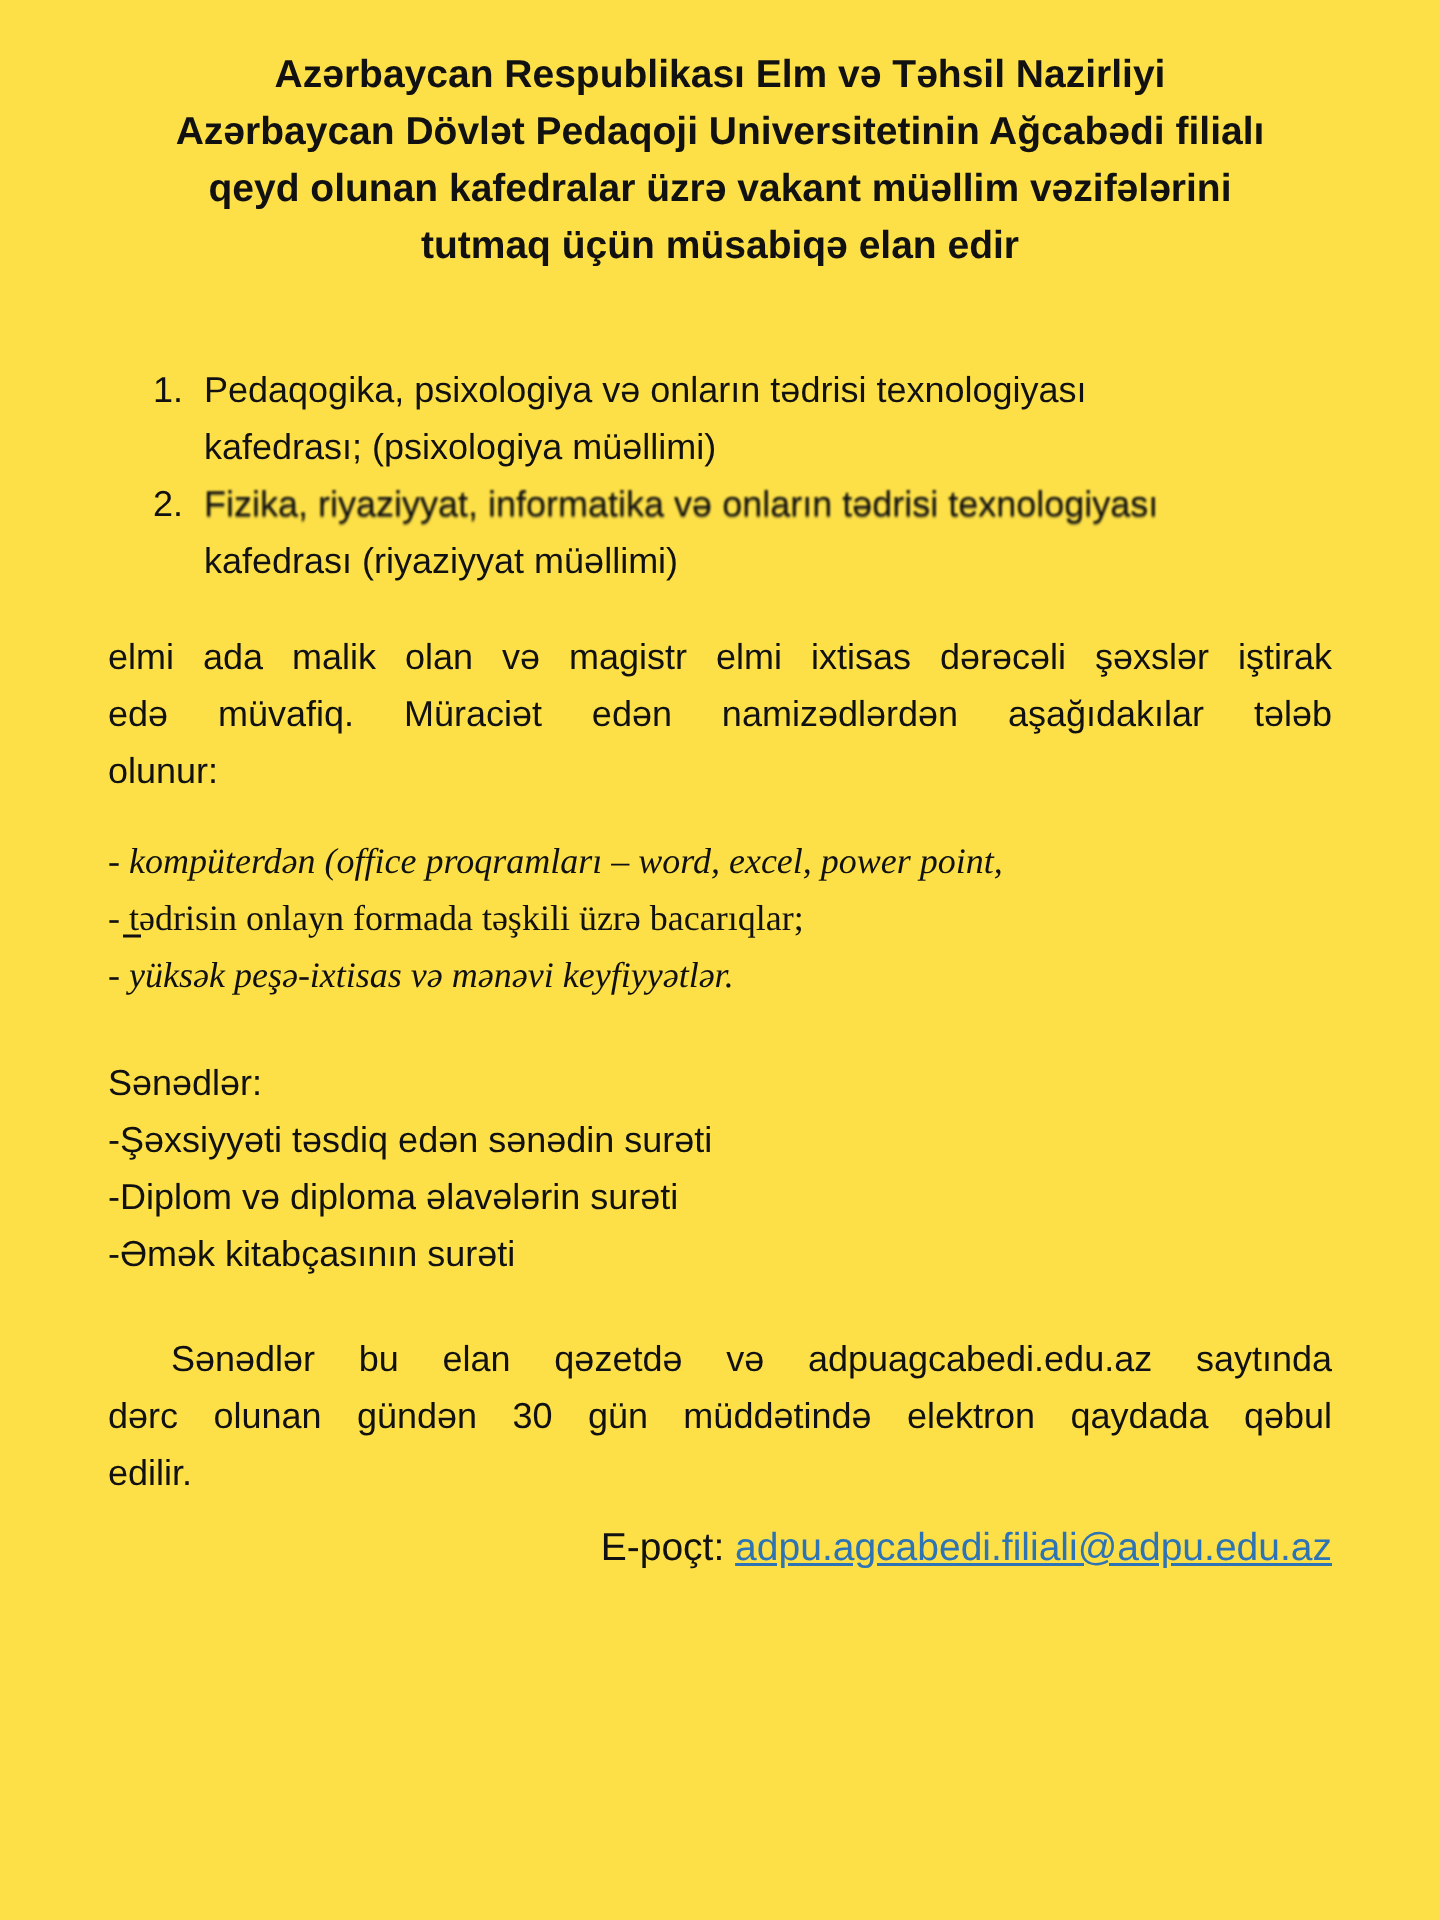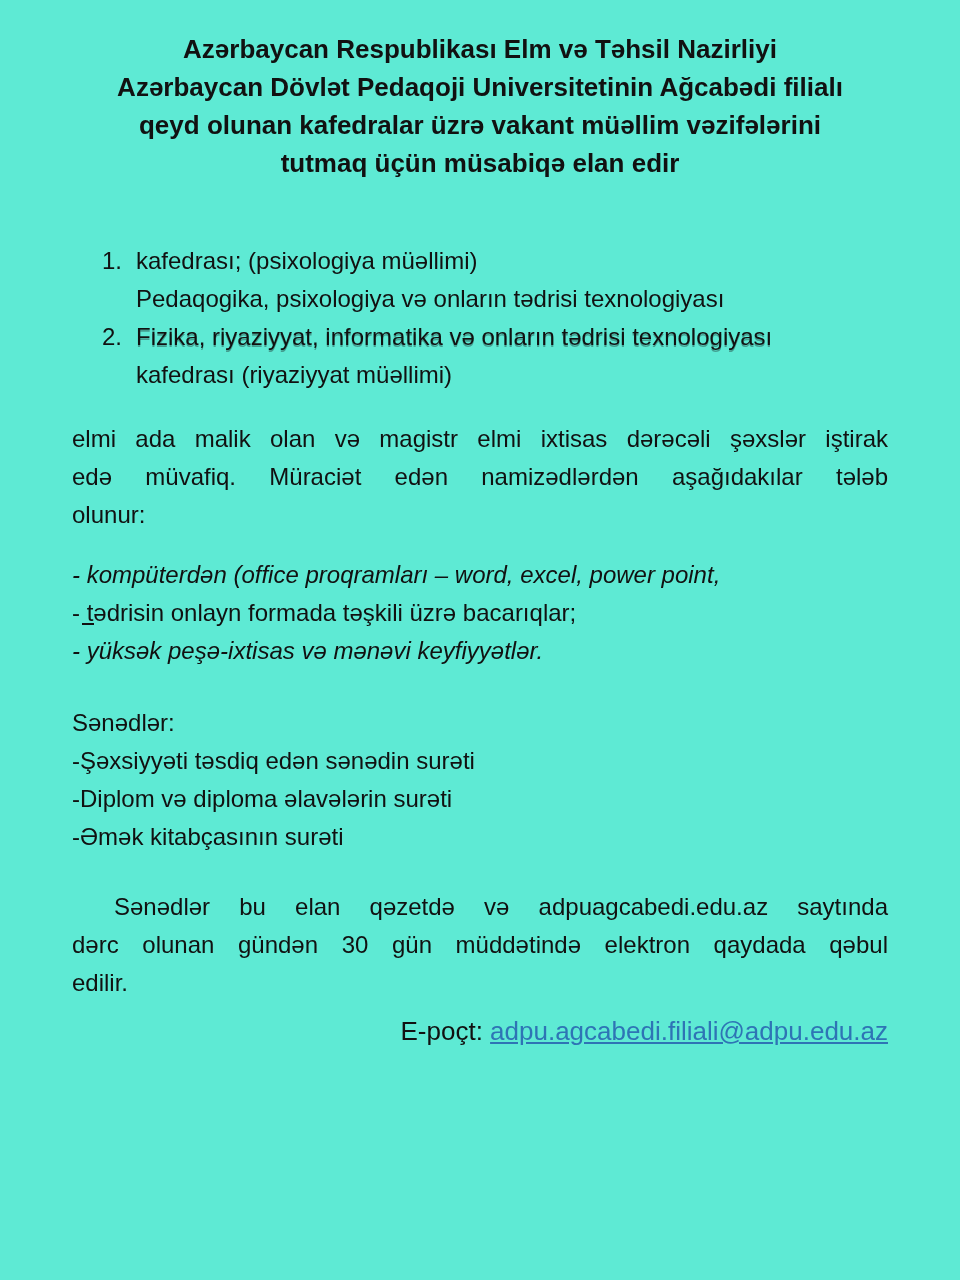--- a/index.html
+++ b/index.html
@@ -8,21 +8,21 @@
     background: #fdfdfd;
     color: #111111;
     font-family: "Liberation Sans", "DejaVu Sans", sans-serif;
     overflow: hidden;
   }
   .page {
     position: relative;
     width: 960px; height: 1280px;
     box-sizing: border-box;
     padding: 30px 72px 0 72px;
-    background: #5eead4;
+    background: #fde047;
   }
   
   .doc-title {
     text-align: center;
     font-weight: bold;
     font-size: 26px;
     line-height: 38px;
   }
   
   .vacancy-list { margin-top: 60px; font-size: 24px; line-height: 38px; }
@@ -33,21 +33,21 @@
     filter: blur(0.6px);
     text-shadow: 0 1.5px 0 rgba(17,17,17,0.35);
   }
   
   .para { margin-top: 26px; font-size: 24px; line-height: 38px; }
   .jline { text-align: justify; text-align-last: justify; }
   .jline-last { text-align: left; }
   .indent { padding-left: 42px; }
   
   .req-block { margin-top: 22px; font-size: 24px; line-height: 38px; }
-  .req-line { position: relative; }
+  .req-line { position: relative; font-family: Liberation Serif, serif; }
   .it { font-style: italic; }
   .underscore-artifact::after {
     content: "";
     position: absolute;
     left: 10px; top: 29px;
     width: 12px; height: 2px;
     background: #111111;
   }
   
   .docs-block { margin-top: 34px; font-size: 24px; line-height: 38px; }
@@ -67,22 +67,22 @@
     <div>Azərbaycan Respublikası Elm və Təhsil Nazirliyi</div>
     <div>Azərbaycan Dövlət Pedaqoji Universitetinin Ağcabədi filialı</div>
     <div>qeyd olunan kafedralar üzrə vakant müəllim vəzifələrini</div>
     <div>tutmaq üçün müsabiqə elan edir</div>
   </div>
 
   <div class="vacancy-list">
     <div class="vacancy-item">
       <div class="vacancy-number">1.</div>
       <div class="vacancy-text">
+        <div>Pedaqogika, psixologiya və onların tədrisi texnologiyası</div>
         <div>kafedrası; (psixologiya müəllimi)</div>
-        <div>Pedaqogika, psixologiya və onların tədrisi texnologiyası</div>
       </div>
     </div>
     <div class="vacancy-item">
       <div class="vacancy-number">2.</div>
       <div class="vacancy-text">
         <div class="blur-line">Fizika, riyaziyyat, informatika və onların tədrisi texnologiyası</div>
         <div>kafedrası (riyaziyyat müəllimi)</div>
       </div>
     </div>
   </div>

